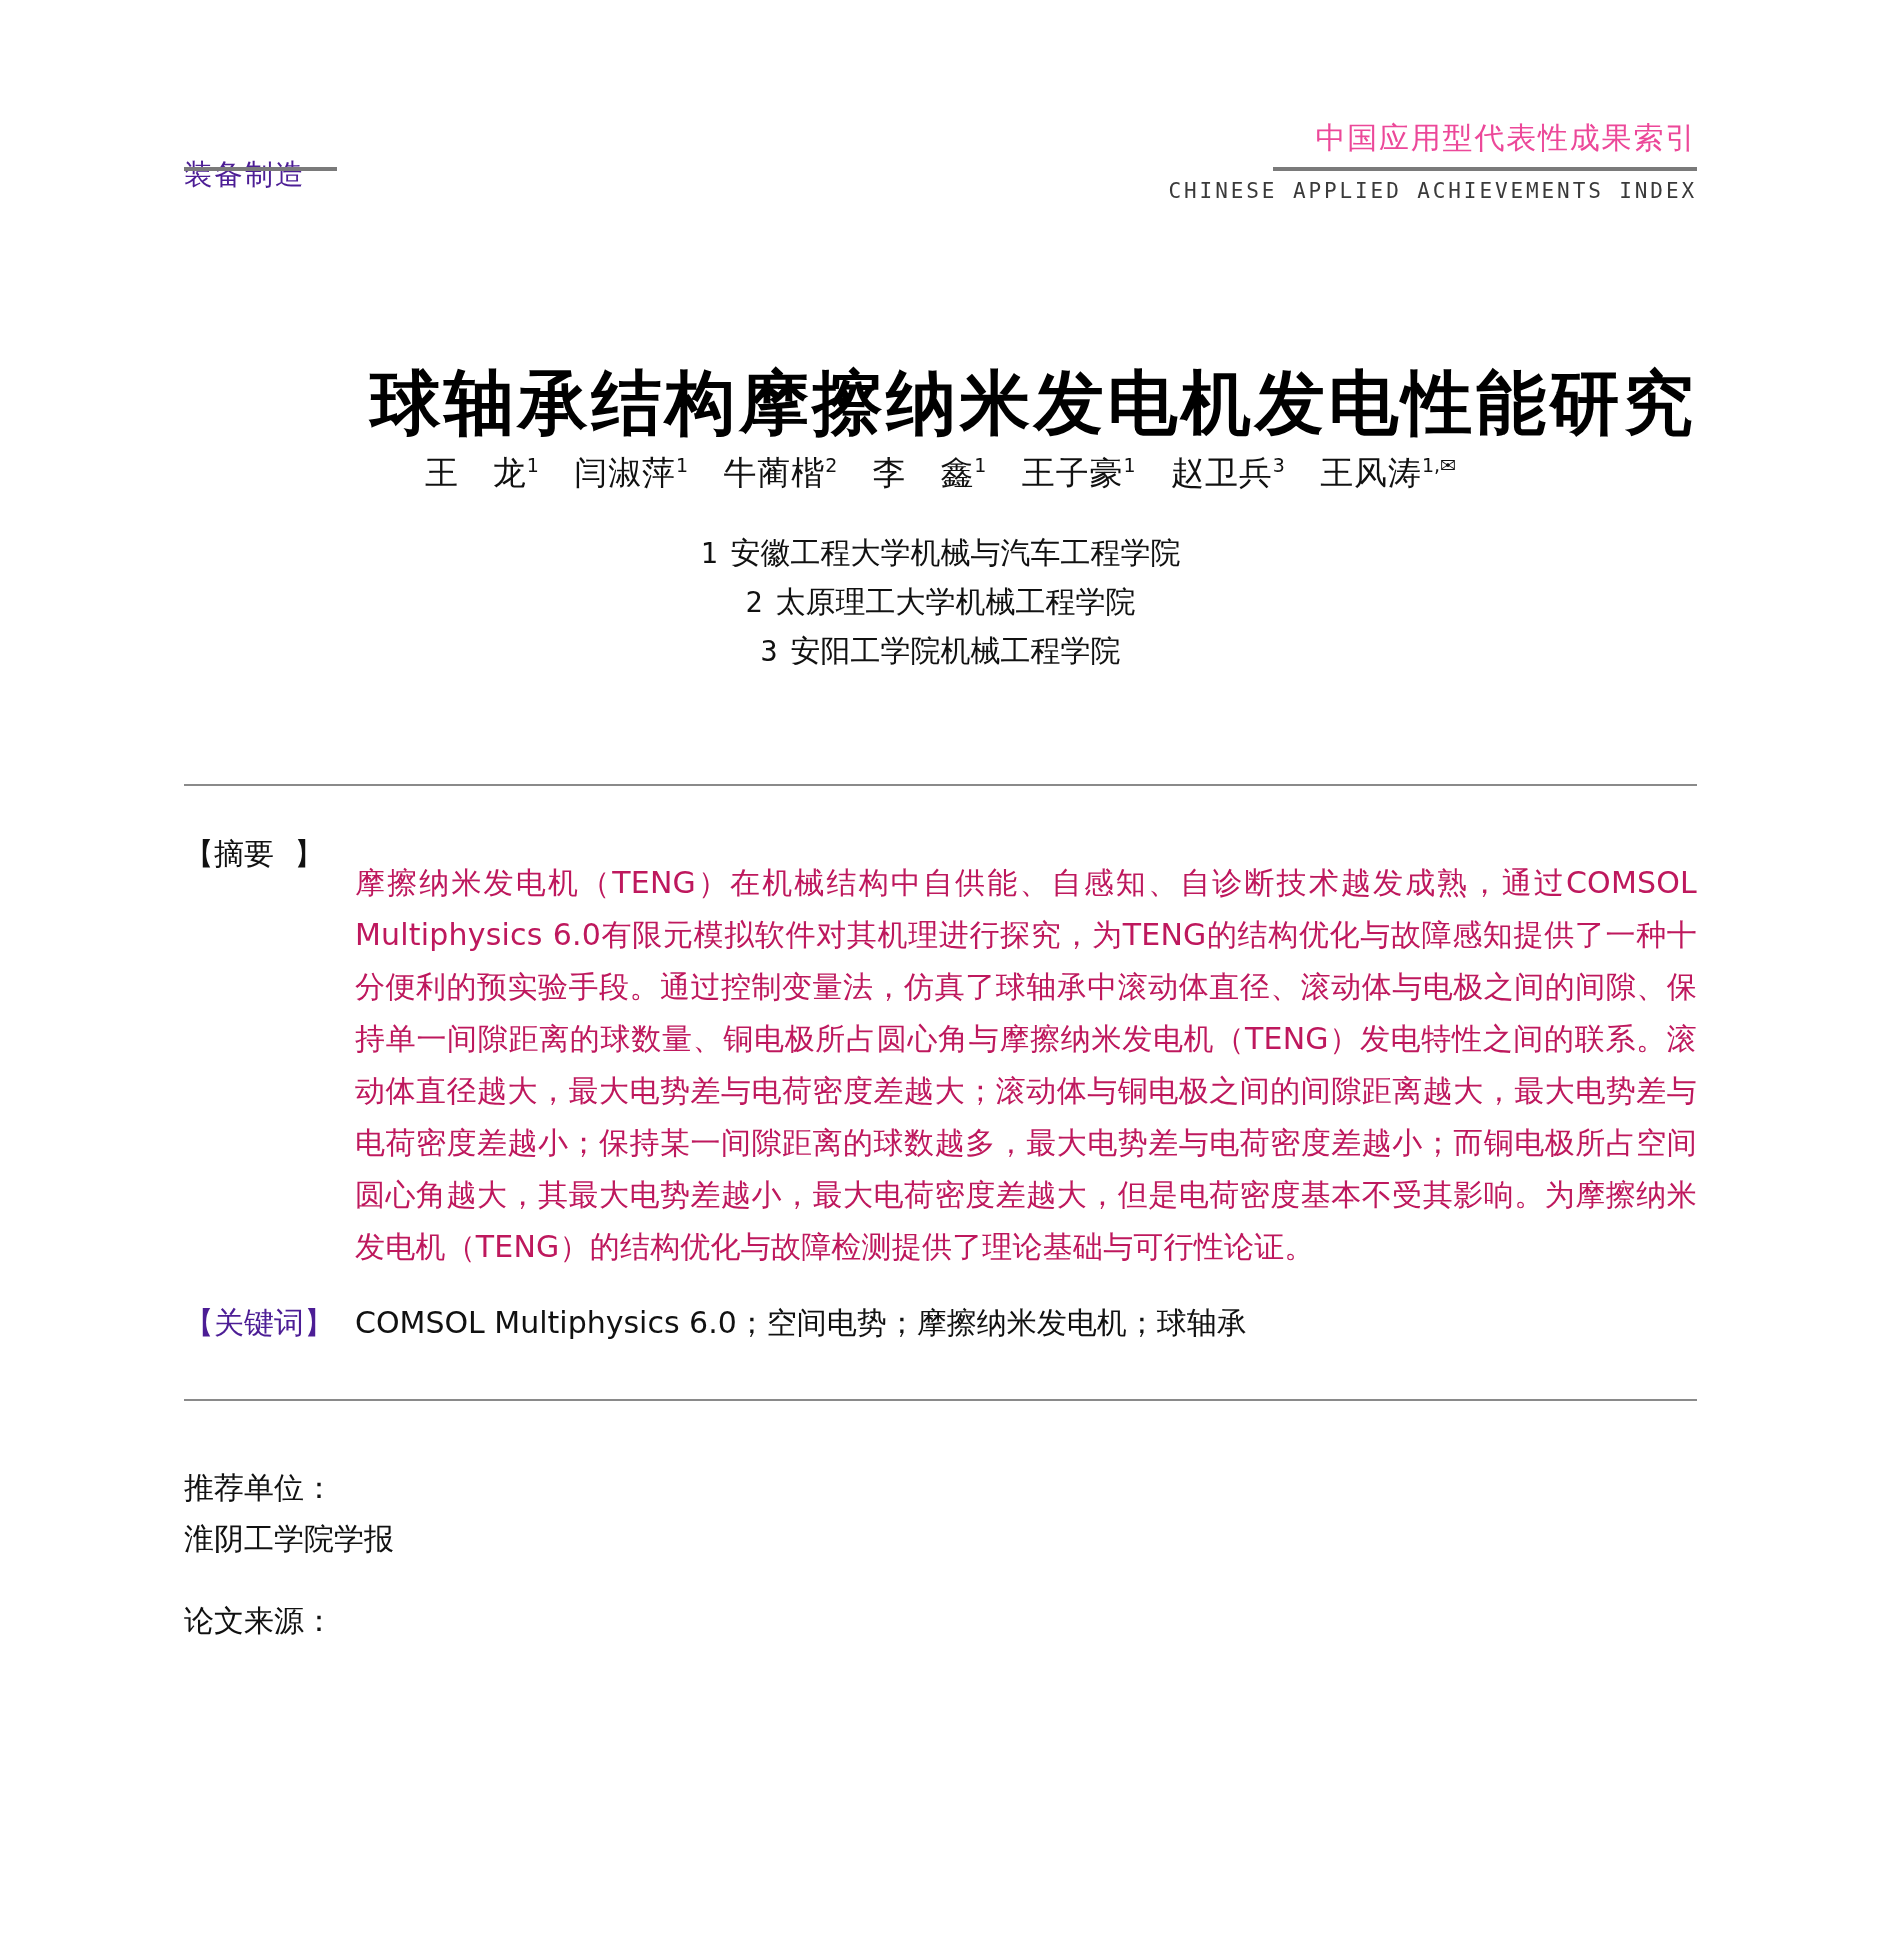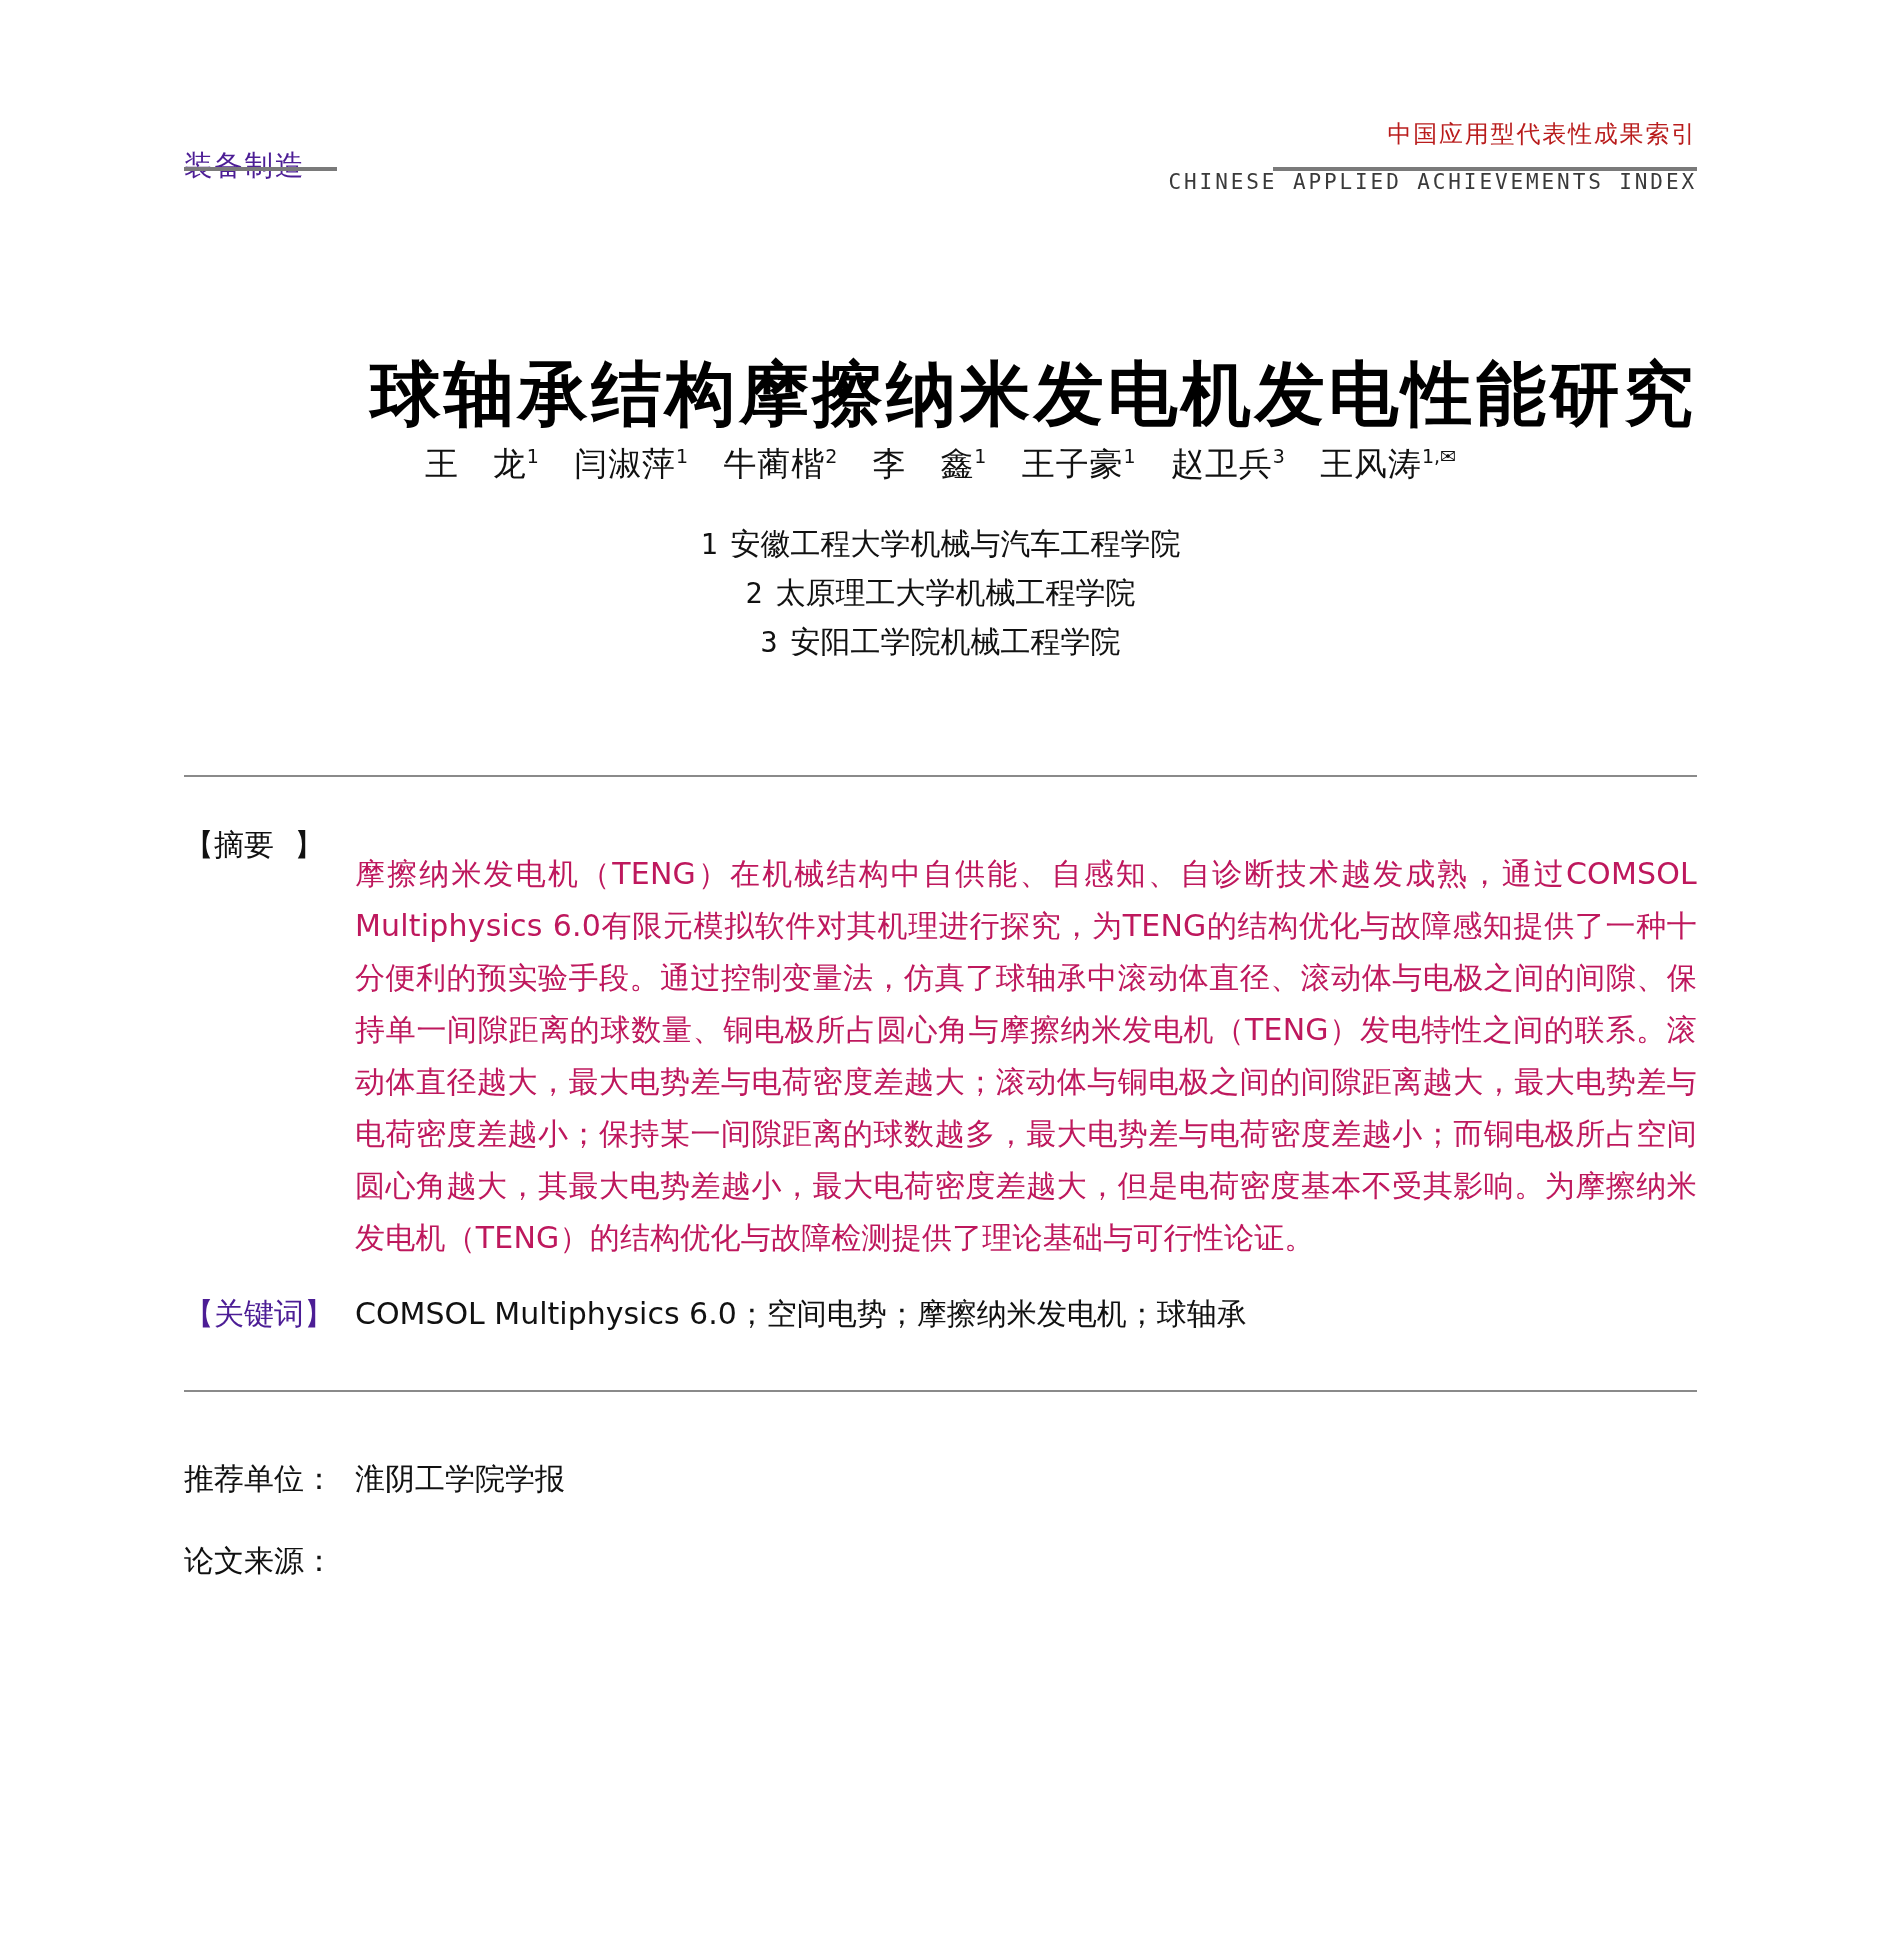--- a/index.html
+++ b/index.html
@@ -37,23 +37,23 @@
     letter-spacing: 1.8px;
     color: #4c1d95;
     font-weight: 500;
     padding-bottom: 9.2px;
     font-family: "DejaVu Sans", sans-serif;
   }
   .header-right {
     text-align: right;
   }
   .header-right .cn {
-    font-size: 24px;
+    font-size: 30px;
     letter-spacing: 1.8px;
-    color: #b91c1c;
+    color: #ec4899;
     font-family: "DejaVu Sans", sans-serif;
     padding-bottom: 9.2px;
   }
   .header-right .en {
     font-size: 21px;
     letter-spacing: 2.9px;
     color: #3a3a3a;
     font-family: "DejaVu Sans Mono", monospace;
     padding-top: 11px;
   }
@@ -180,20 +180,21 @@
   }
 
   
   .meta {
     margin-top: 61px;
   }
   .meta-row {
     display: flex;
     align-items: flex-start;
     margin-bottom: 31px;
+    flex-direction: column;
   }
   .meta-label {
     flex: 0 0 auto;
     width: 171px;
     font-size: 30px;
     line-height: 51px;
     color: #111;
     font-family: "DejaVu Sans", sans-serif;
     white-space: nowrap;
   }

